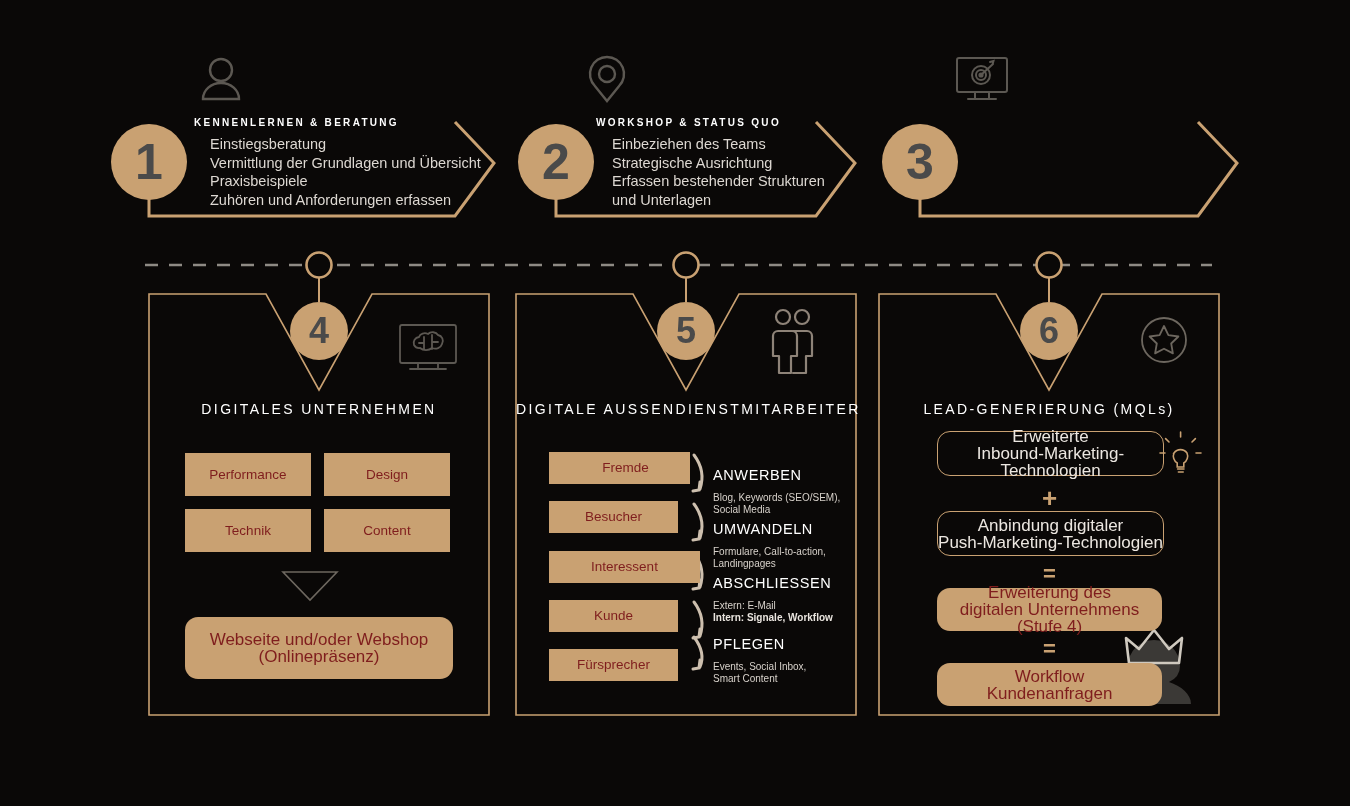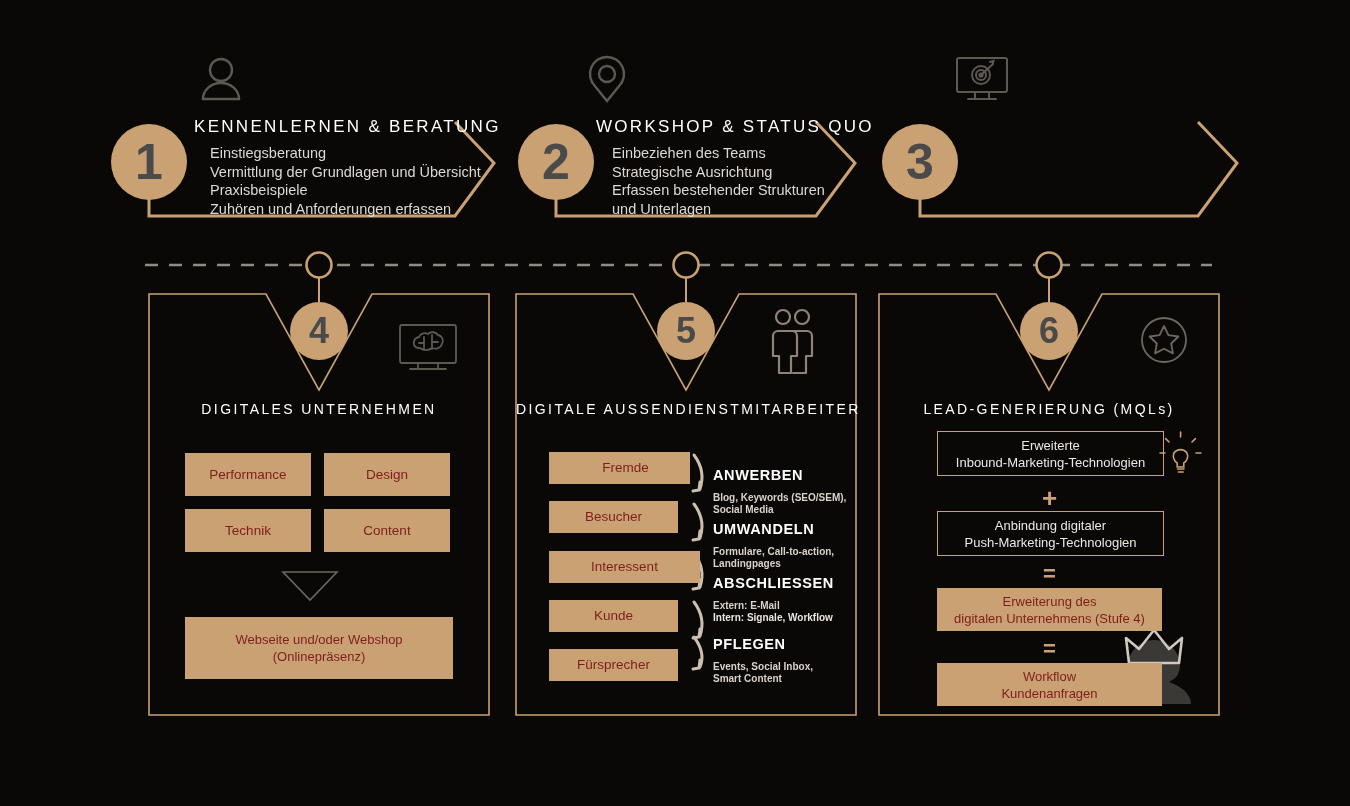--- a/index.html
+++ b/index.html
@@ -18,41 +18,41 @@
     background:#c9a172;
     display:flex;align-items:center;justify-content:center;
     color:#4a4a4a;font-weight:bold;line-height:1;
   }
   .num-circle.big{width:76px;height:76px;font-size:50px;}
   .num-circle.mid{width:58px;height:58px;font-size:36px;}
 
   
   .step{position:absolute;}
   .step-title{
-    font-size:17px;letter-spacing:2.3px;color:#ffffff;font-weight:normal;
+    font-size:10px;letter-spacing:2.3px;color:#ffffff;font-weight:bold;
     white-space:nowrap;
   }
   .step-lines{margin-top:7px;margin-left:16px;}
   .step-lines div{
     font-size:14.5px;color:#ddd8d2;line-height:18.5px;white-space:nowrap;
   }
   .panel-title{
     position:absolute;width:100%;text-align:center;
     font-size:14px;letter-spacing:2.4px;color:#ffffff;white-space:nowrap;
   }
 
   .box{
     position:absolute;background:#c9a172;color:#7f1d1d;
     display:flex;align-items:center;justify-content:center;text-align:center;
     font-size:13.5px;line-height:16px;
   }
   .box.outline{background:transparent;border:1px solid #c9a172;color:#ece7e1;}
-  .box.two-line{font-size:13px;line-height:17px;}
-
-  .mini{position:absolute;font-size:12px;color:#e9e4de;font-weight:bold;}
+  .box.two-line{font-size:17px;line-height:17px;border-radius:13px;}
+
+  .mini{position:absolute;font-size:12px;color:#e9e4de;}
   .funnel-head{
     font-size:14.5px;letter-spacing:.6px;color:#ffffff;white-space:nowrap;
   }
   .funnel-sub{
     font-size:10px;line-height:11.5px;color:#d8d2cb;white-space:nowrap;margin-top:9px;
   }
   .funnel-sub b{color:#eae5df;}
 
   .op{
     position:absolute;color:#c9a172;font-weight:bold;text-align:center;

